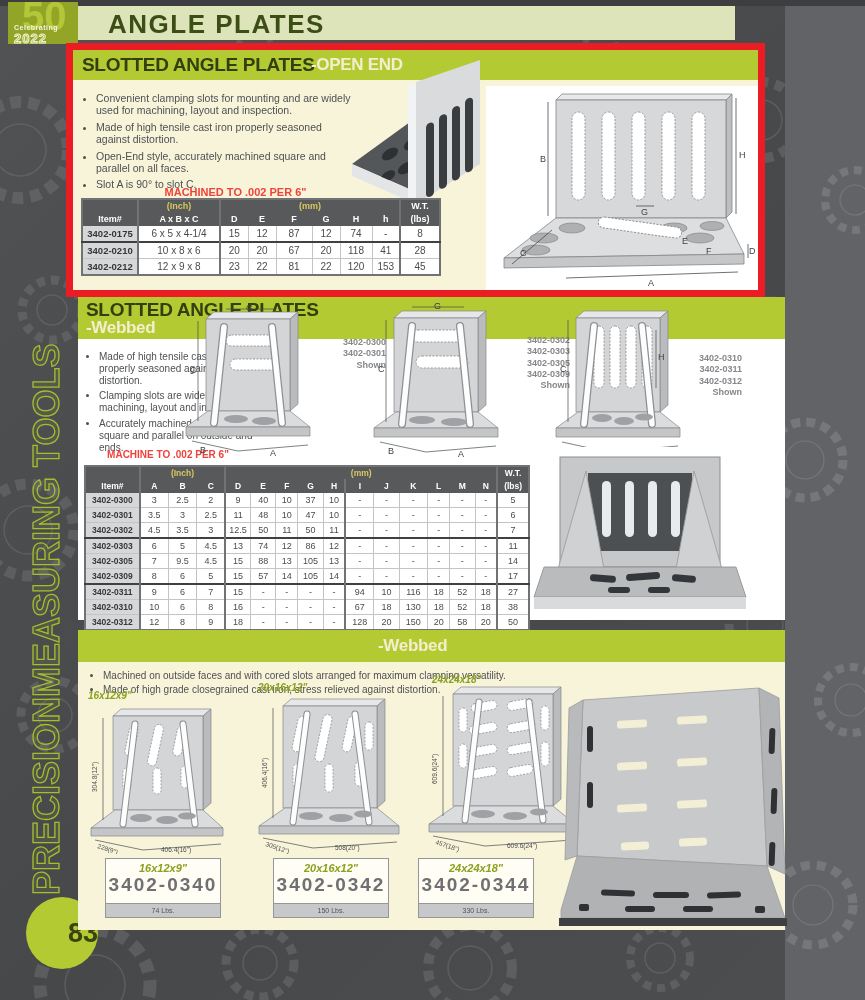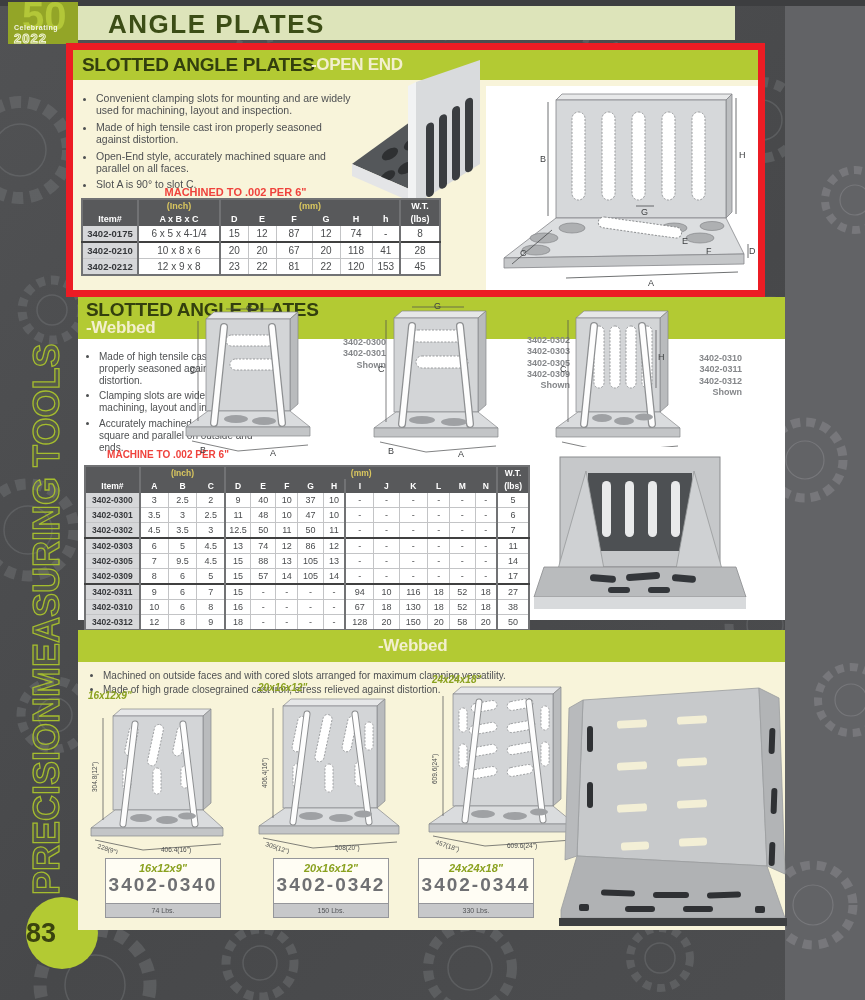--- a/index.html
+++ b/index.html
@@ -24,21 +24,21 @@
   #header-band .title{position:absolute;left:30px;top:3px;font-size:26px;font-weight:bold;color:#3c4d16;letter-spacing:1.5px;}
 
   
   #sidebar-text{left:26px;top:350px;height:545px;width:52px;z-index:2;
     writing-mode:vertical-rl;transform:rotate(180deg);
     font-size:36px;font-weight:bold;letter-spacing:0px;
     color:rgba(168,192,46,.10);-webkit-text-stroke:1.3px #a5bd2e;white-space:nowrap;}
 
   
   #page-circle{left:26px;top:897px;width:72px;height:72px;border-radius:50%;background:#b3ca33;z-index:4;
-    display:flex;align-items:center;justify-content:flex-start;font-size:27px;font-weight:bold;color:#3a430f;}
+    display:flex;align-items:center;justify-content:flex-end;font-size:27px;font-weight:bold;color:#3a430f;}
 
   
   #red-frame{left:66px;top:43px;width:685px;height:240px;border:7px solid #ec1c24;z-index:6;background:#f8f4da;}
 
   
   .greenbar{position:absolute;left:0;top:0;right:0;background:#b3ca33;}
   .sec-title{font-weight:bold;color:#333f0e;letter-spacing:-0.3px;white-space:nowrap;text-align:right;}
   .sec-sub{font-weight:bold;color:#f3efce;letter-spacing:-0.3px;}
   .bullets{margin:0;padding-left:13px;color:#4e5052;}
   .bullets li{margin-bottom:4px;line-height:1.18;}

